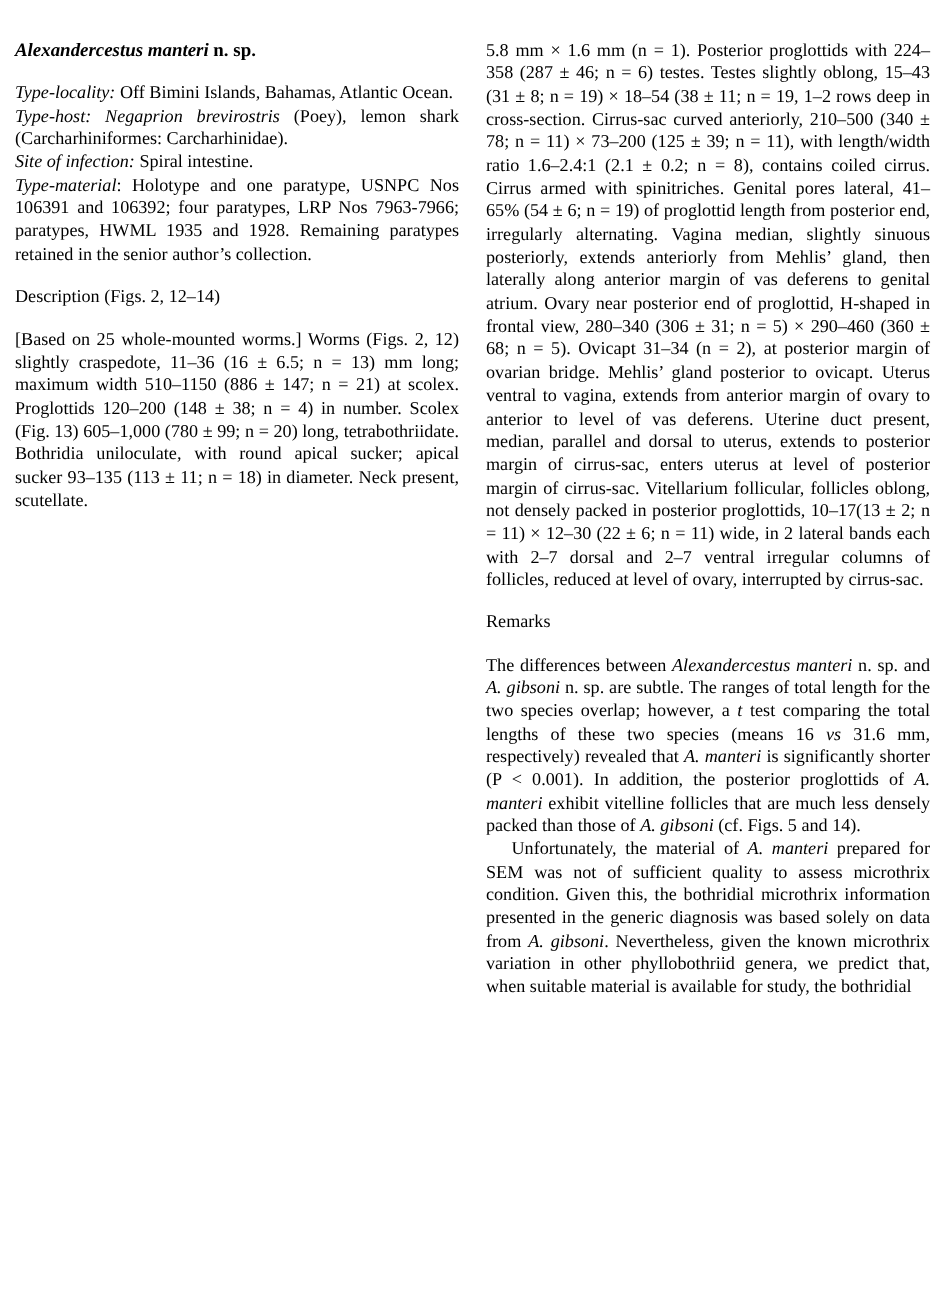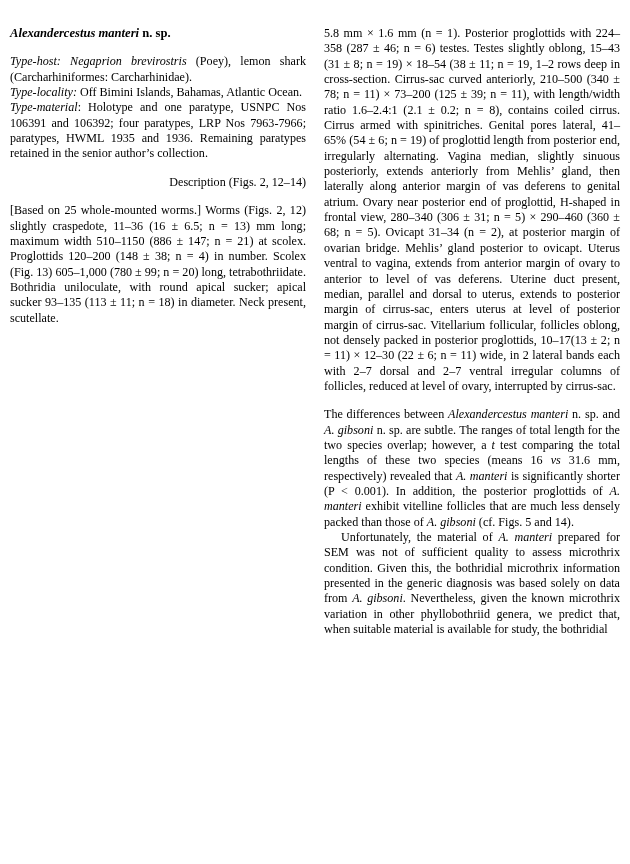--- a/index.html
+++ b/index.html
@@ -60,53 +60,55 @@
   }
   .ital {
     font-style: italic;
   }
   .indent {
     text-indent: 17px;
   }
   .heading {
     font-size: 12.1px;
     line-height: 15.35px;
-    text-align: right;
+    text-align: left;
   }
 </style>
 </head>
 <body>
 
 <div class="page">
   <div class="columns">
 
     <div class="col">
 
       <p class="title"><span>Alexandercestus manteri</span><span class="upright"> n. sp.</span></p>
 
+      <p class="blk"><span class="ital">Type-locality:</span><span> Off Bimini Islands, Bahamas, Atlantic Ocean.</span></p>
+
       <p class="blk"><span class="ital">Type-host:</span><span class="ital"> Negaprion brevirostris</span><span> (Poey), lemon shark (Carcharhiniformes: Carcharhinidae).</span></p>
 
-      <p class="blk"><span class="ital">Type-locality:</span><span> Off Bimini Islands, Bahamas, Atlantic Ocean.</span></p>
 
+      <p class="blk"><span class="ital">Site of infection:</span><span> Spiral intestine.</span></p>
 
-
-      <p class="blk"><span class="ital">Type-material</span><span>: Holotype and one paratype, USNPC Nos 106391 and 106392; four paratypes, LRP Nos 7963-7966; paratypes, HWML 1935 and 1936. Remaining paratypes retained in the senior author’s collection.</span></p>
+      <p class="blk"><span class="ital">Type-material</span><span>: Holotype and one paratype, USNPC Nos 106391 and 106392; four paratypes, LRP Nos 7963-7966; paratypes, HWML 1935 and 1928. Remaining paratypes retained in the senior author’s collection.</span></p>
 
 
       <p class="heading gap">Description (Figs. 2, 12–14)</p>
 
       <p class="gap">[Based on 25 whole-mounted worms.] Worms (Figs. 2, 12) slightly craspedote, 11–36 (16 ± 6.5; n = 13) mm long; maximum width 510–1150 (886 ± 147; n = 21) at scolex. Proglottids 120–200 (148 ± 38; n = 4) in number. Scolex (Fig. 13) 605–1,000 (780 ± 99; n = 20) long, tetrabothriidate. Bothridia uniloculate, with round apical sucker; apical sucker 93–135 (113 ± 11; n = 18) in diameter. Neck present, scutellate.</p>
 
 
     </div>
 
     <div class="col">
 
       <p>5.8 mm × 1.6 mm (n = 1). Posterior proglottids with 224–358 (287 ± 46; n = 6) testes. Testes slightly oblong, 15–43 (31 ± 8; n = 19) × 18–54 (38 ± 11; n = 19, 1–2 rows deep in cross-section. Cirrus-sac curved anteriorly, 210–500 (340 ± 78; n = 11) × 73–200 (125 ± 39; n = 11), with length/width ratio 1.6–2.4:1 (2.1 ± 0.2; n = 8), contains coiled cirrus. Cirrus armed with spinitriches. Genital pores lateral, 41–65% (54 ± 6; n = 19) of proglottid length from posterior end, irregularly alternating. Vagina median, slightly sinuous posteriorly, extends anteriorly from Mehlis’ gland, then laterally along anterior margin of vas deferens to genital atrium. Ovary near posterior end of proglottid, H-shaped in frontal view, 280–340 (306 ± 31; n = 5) × 290–460 (360 ± 68; n = 5). Ovicapt 31–34 (n = 2), at posterior margin of ovarian bridge. Mehlis’ gland posterior to ovicapt. Uterus ventral to vagina, extends from anterior margin of ovary to anterior to level of vas deferens. Uterine duct present, median, parallel and dorsal to uterus, extends to posterior margin of cirrus-sac, enters uterus at level of posterior margin of cirrus-sac. Vitellarium follicular, follicles oblong, not densely packed in posterior proglottids, 10–17(13 ± 2; n = 11) × 12–30 (22 ± 6; n = 11) wide, in 2 lateral bands each with 2–7 dorsal and 2–7 ventral irregular columns of follicles, reduced at level of ovary, interrupted by cirrus-sac.</p>
 
+      <p class="heading gap">Remarks</p>
 
       <p class="gap"><span>The differences between </span><span class="ital">Alexandercestus manteri</span><span> n. sp. and </span><span class="ital">A. gibsoni</span><span> n. sp. are subtle. The ranges of total length for the two species overlap; however, a </span><span class="ital">t</span><span> test comparing the total lengths of these two species (means 16 </span><span class="ital">vs</span><span> 31.6 mm, respectively) revealed that </span><span class="ital">A. manteri</span><span> is significantly shorter (P &lt; 0.001). In addition, the posterior proglottids of </span><span class="ital">A. manteri</span><span> exhibit vitelline follicles that are much less densely packed than those of </span><span class="ital">A. gibsoni</span><span> (cf. Figs. 5 and 14).</span></p>
 
       <p class="indent"><span>Unfortunately, the material of </span><span class="ital">A. manteri</span><span> prepared for SEM was not of sufficient quality to assess microthrix condition. Given this, the bothridial microthrix information presented in the generic diagnosis was based solely on data from </span><span class="ital">A. gibsoni</span><span>. Nevertheless, given the known microthrix variation in other phyllobothriid genera, we predict that, when suitable material is available for study, the bothridial</span></p>
 
 
     </div>
   </div>
 </div>
 

